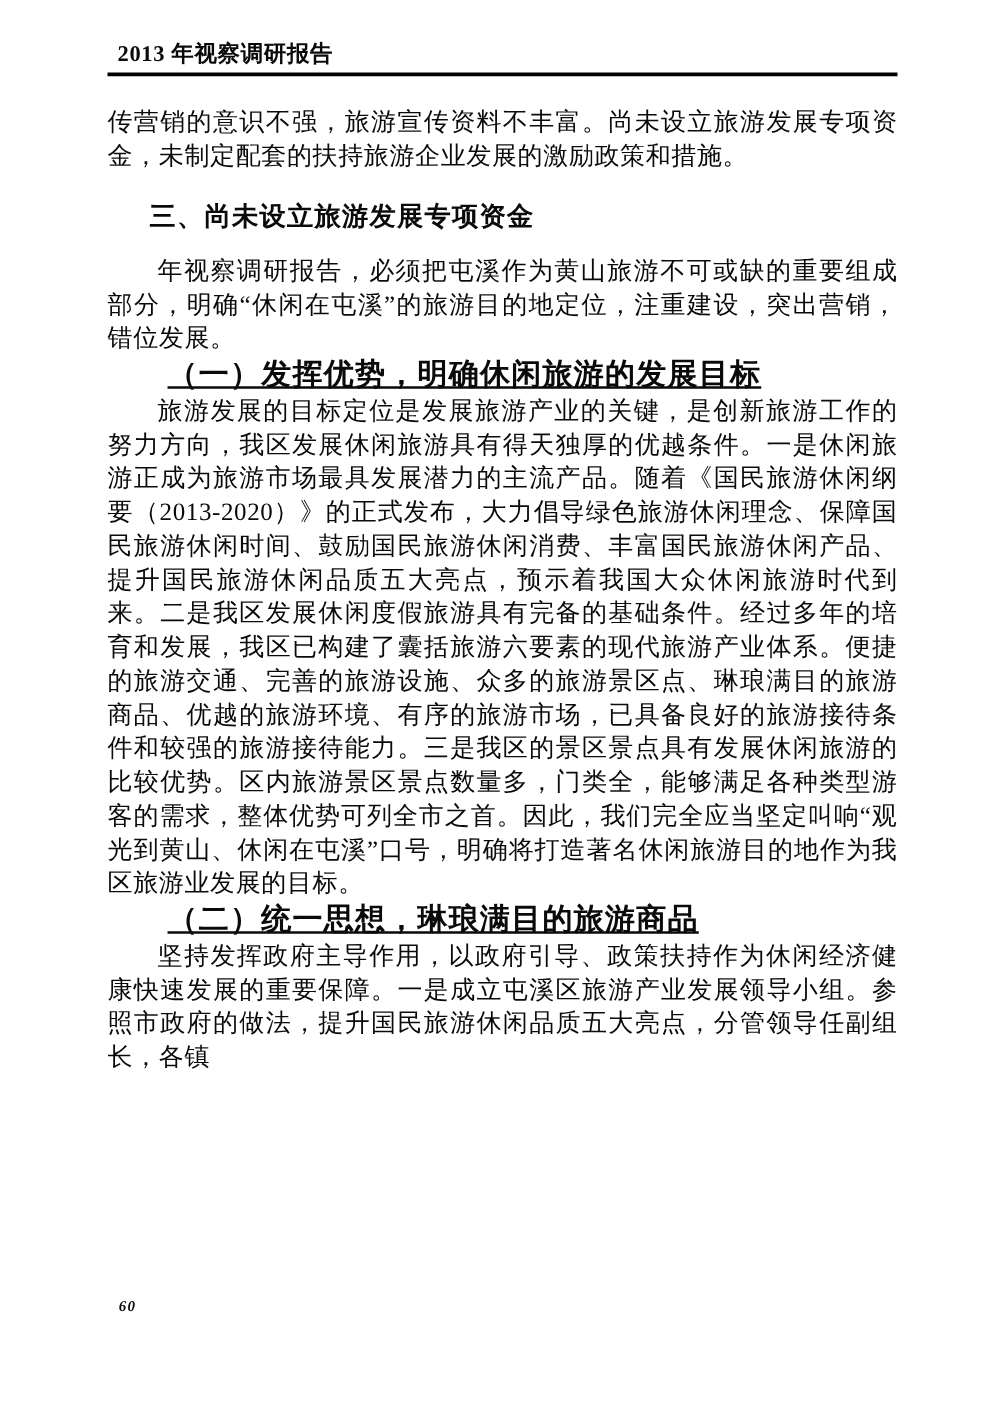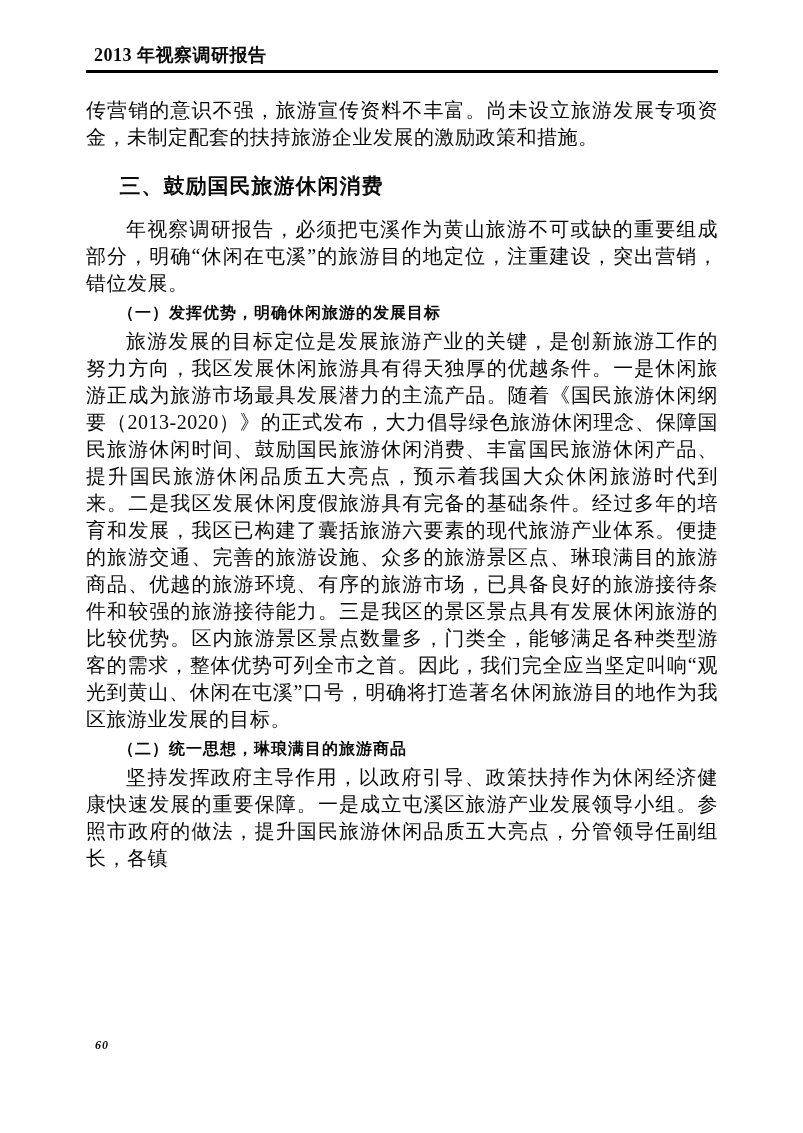--- a/index.html
+++ b/index.html
@@ -13,21 +13,21 @@
     overflow: hidden;
   }
   .page-column {
     position: absolute;
     left: 86px;
     top: 0;
     width: 632px;
   }
   
   .running-header {
-    padding-top: 44px;
+    padding-top: 32px;
     border-bottom: 3px solid #000;
     padding-bottom: 4px;
   }
   .running-header .header-title {
     font-size: 18px;
     font-weight: bold;
     line-height: 22px;
     letter-spacing: 0.5px;
     padding-left: 8px;
   }
@@ -48,26 +48,27 @@
   .doc h2.section-heading {
     font-family: "Liberation Sans", "DejaVu Sans", sans-serif;
     font-size: 21px;
     font-weight: bold;
     text-indent: 1.6em;
     margin-top: 21px;
     margin-bottom: 17px;
     letter-spacing: 1px;
   }
   .doc h3.sub-heading {
-    font-size: 16px;
+    font-size: 24px;
     font-weight: bold;
     text-indent: 2em;
     margin-top: 2px;
     margin-bottom: 2px;
     letter-spacing: 1px;
+    text-decoration: underline;
   }
   
   .page-number {
     position: absolute;
     left: 95px;
     top: 1038px;
     font-size: 12px;
     font-weight: bold;
     font-style: italic;
     letter-spacing: 1px;
@@ -79,21 +80,21 @@
 <div class="page-column">
 
   <div class="running-header">
     <div class="header-title">2013 年视察调研报告</div>
   </div>
 
   <div class="doc">
 
     <p class="noindent">传营销的意识不强，旅游宣传资料不丰富。尚未设立旅游发展专项资金，未制定配套的扶持旅游企业发展的激励政策和措施。</p>
 
-    <h2 class="section-heading">三、鼓励国民旅游休闲消费</h2>
+    <h2 class="section-heading">三、尚未设立旅游发展专项资金</h2>
 
     <p class="indent">年视察调研报告，必须把屯溪作为黄山旅游不可或缺的重要组成部分，明确“休闲在屯溪”的旅游目的地定位，注重建设，突出营销，错位发展。</p>
 
     <h3 class="sub-heading">（一）发挥优势，明确休闲旅游的发展目标</h3>
 
     <p class="indent">旅游发展的目标定位是发展旅游产业的关键，是创新旅游工作的努力方向，我区发展休闲旅游具有得天独厚的优越条件。一是休闲旅游正成为旅游市场最具发展潜力的主流产品。随着《国民旅游休闲纲要（2013-2020）》的正式发布，大力倡导绿色旅游休闲理念、保障国民旅游休闲时间、鼓励国民旅游休闲消费、丰富国民旅游休闲产品、提升国民旅游休闲品质五大亮点，预示着我国大众休闲旅游时代到来。二是我区发展休闲度假旅游具有完备的基础条件。经过多年的培育和发展，我区已构建了囊括旅游六要素的现代旅游产业体系。便捷的旅游交通、完善的旅游设施、众多的旅游景区点、琳琅满目的旅游商品、优越的旅游环境、有序的旅游市场，已具备良好的旅游接待条件和较强的旅游接待能力。三是我区的景区景点具有发展休闲旅游的比较优势。区内旅游景区景点数量多，门类全，能够满足各种类型游客的需求，整体优势可列全市之首。因此，我们完全应当坚定叫响“观光到黄山、休闲在屯溪”口号，明确将打造著名休闲旅游目的地作为我区旅游业发展的目标。</p>
 
     <h3 class="sub-heading">（二）统一思想，琳琅满目的旅游商品</h3>
 
     <p class="indent">坚持发挥政府主导作用，以政府引导、政策扶持作为休闲经济健康快速发展的重要保障。一是成立屯溪区旅游产业发展领导小组。参照市政府的做法，提升国民旅游休闲品质五大亮点，分管领导任副组长，各镇</p>

